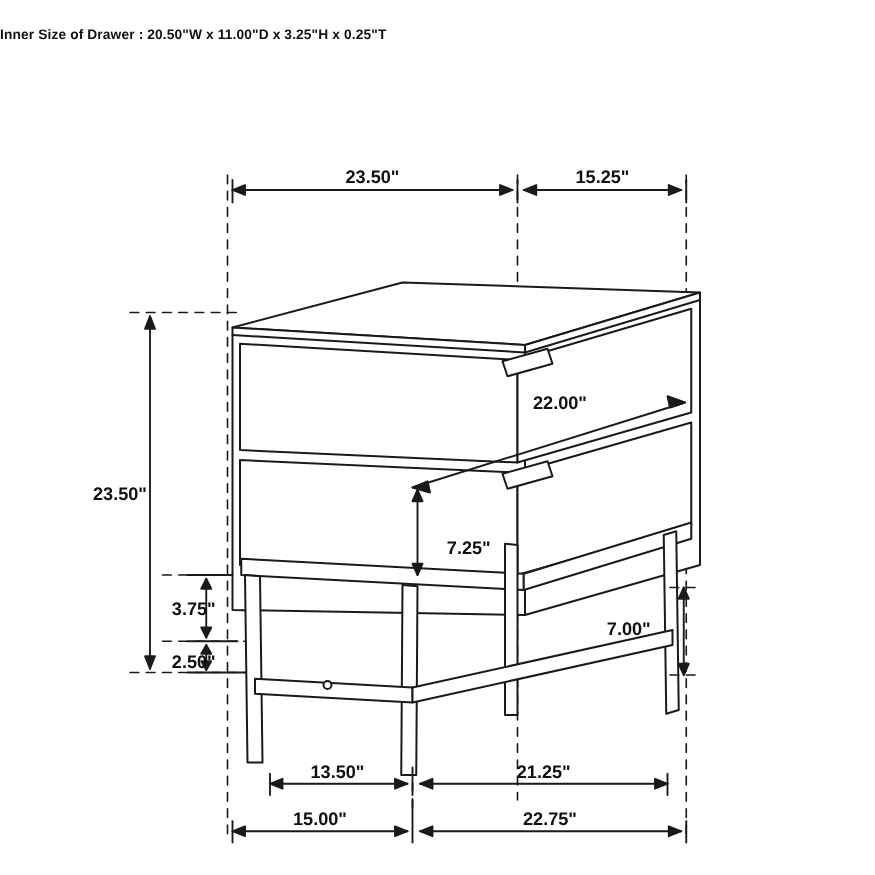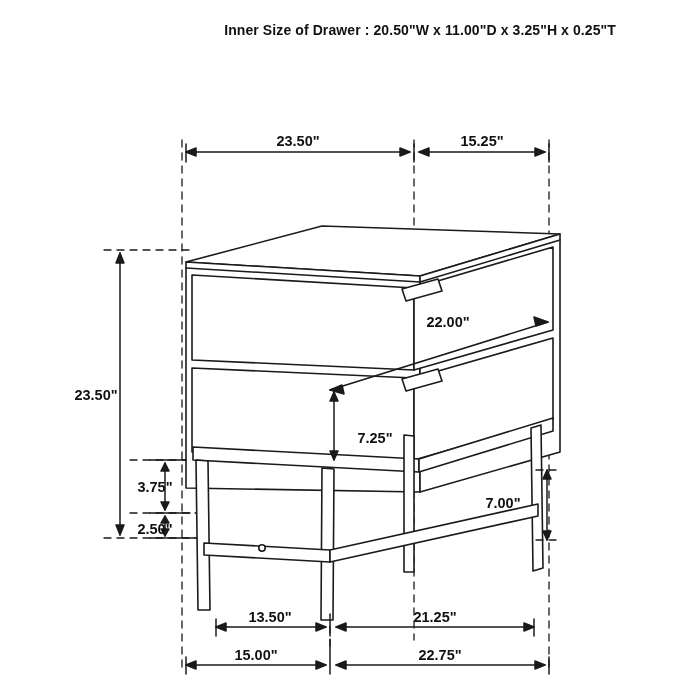--- a/index.html
+++ b/index.html
@@ -18,22 +18,22 @@
   #stage {
     position: relative;
     width: 700px;
     height: 700px;
   }
   .title {
     position: absolute;
     top: 22px;
     left: 0;
     width: 616px;
-    text-align: right;
-    font-size: 14px;
+    text-align: left;
+    font-size: 11px;
     font-weight: bold;
     letter-spacing: 0.1px;
     color: #111;
   }
   svg.diagram {
     position: absolute;
     top: 0;
     left: 0;
     width: 700px;
     height: 700px;

